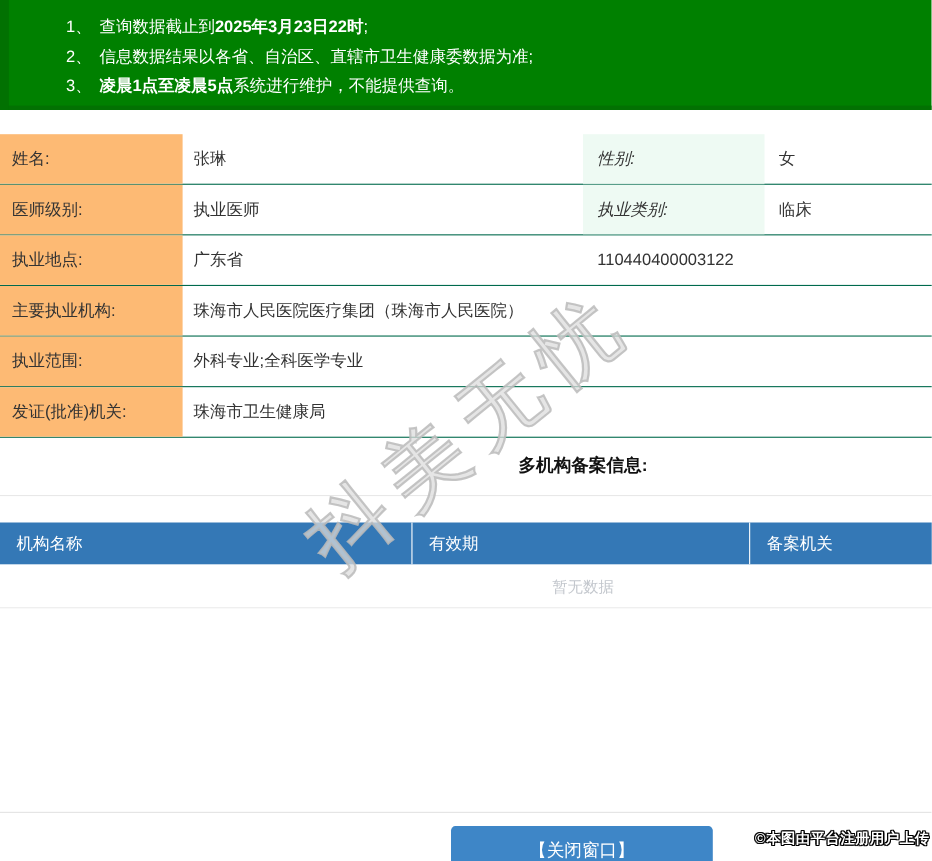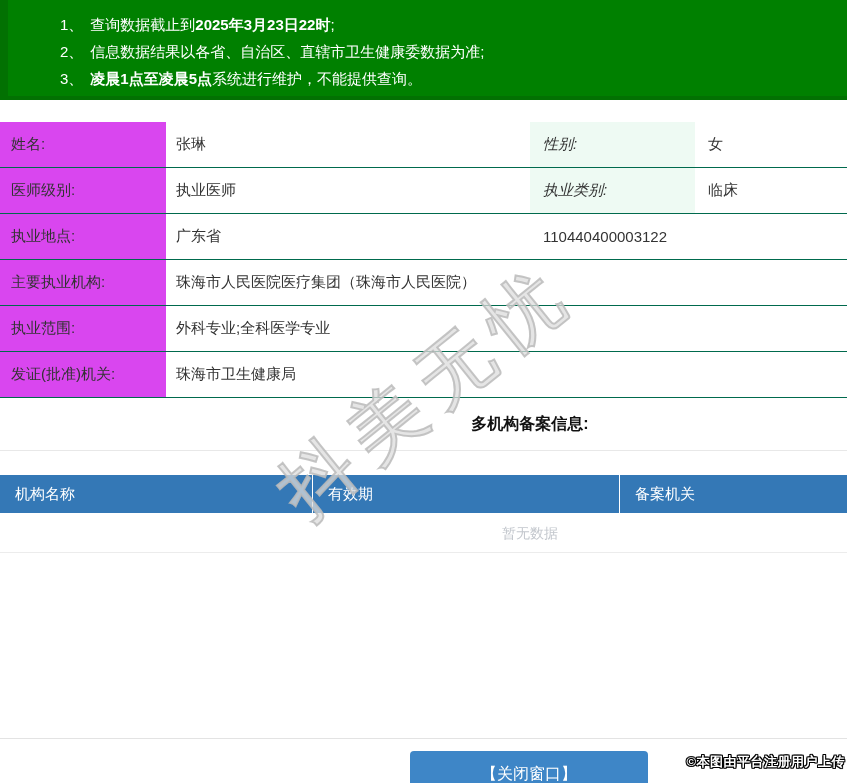--- a/index.html
+++ b/index.html
@@ -29,38 +29,38 @@
   .content { width:1060px; }
 
   
   .info-table { margin-top:22px; }
   .row {
     display:flex; height:46px;
     border-bottom:1px solid #006a4d;
     font-size:15px; color:#333;
   }
   .row > div { display:flex; align-items:center; }
-  .cell-label  { width:166px; background:#d946ef; padding-left:11px; }
+  .cell-label  { width:166px; background:#fdba74; padding-left:11px; }
   .cell-value  { width:364px; padding-left:10px; }
   .cell-label2 { width:165px; background:#eefaf3; padding-left:13px;font-style:italic; }
   .cell-value2 { flex:1; padding-left:13px; }
   .cell-value-wide { flex:1; padding-left:10px; }
 
   
   .filing-title {
     width:1060px; margin-top:12px; height:28px; line-height:28px;
     text-align:center; font-weight:bold; font-size:16px; color:#111;
   }
   .section-divider { width:1060px; margin-top:12px; border-top:1px solid #e8e8e8; }
   .filing-header {
     display:flex; width:1060px; height:38px; margin-top:24px;
     background:#3478b6; color:#ffffff; font-size:15px;
   }
   .filing-header > div { display:flex; align-items:center; padding-left:15px; }
-  .fcol1 { width:313px; border-right:1px solid #ffffff; }
+  .fcol1 { width:375px; border-right:1px solid #ffffff; }
   .fcol2 { width:307px; border-right:1px solid #ffffff; }
   .fcol3 { flex:1; }
   .empty-row {
     width:1060px; height:40px; line-height:40px;
     text-align:center; color:#c3c7cd; font-size:14px;
     border-bottom:1px solid #ececec;
   }
 
   
   .footer-line { position:absolute; left:0; top:738px; width:847px; border-top:1px solid #e3e3e3; }

